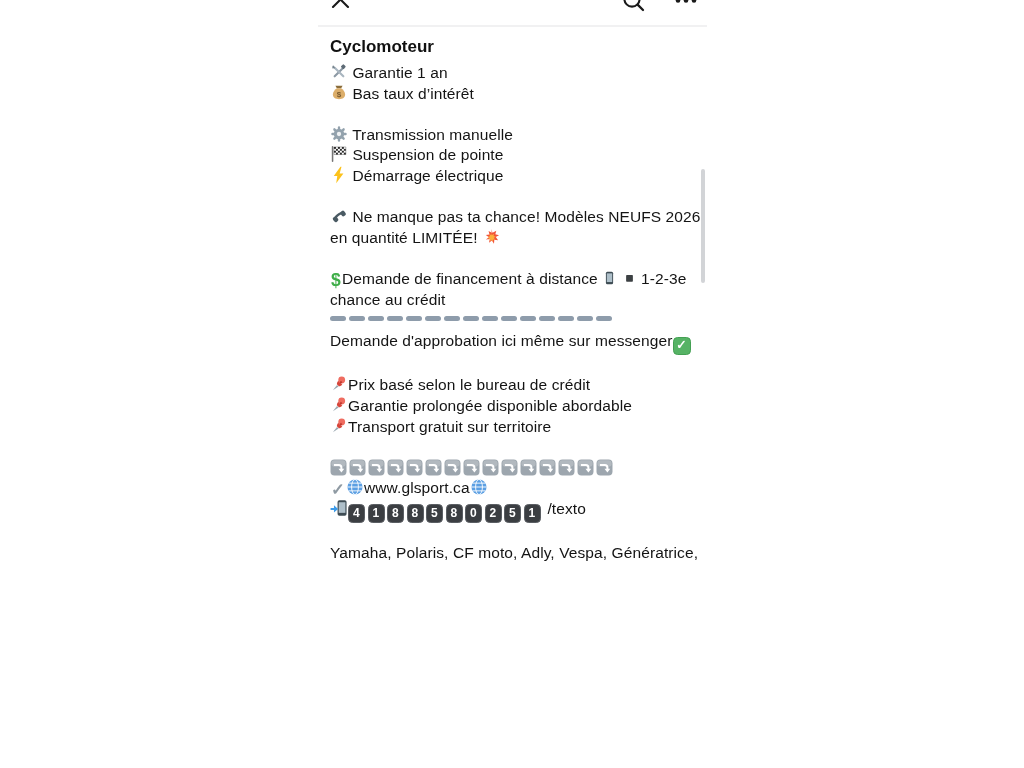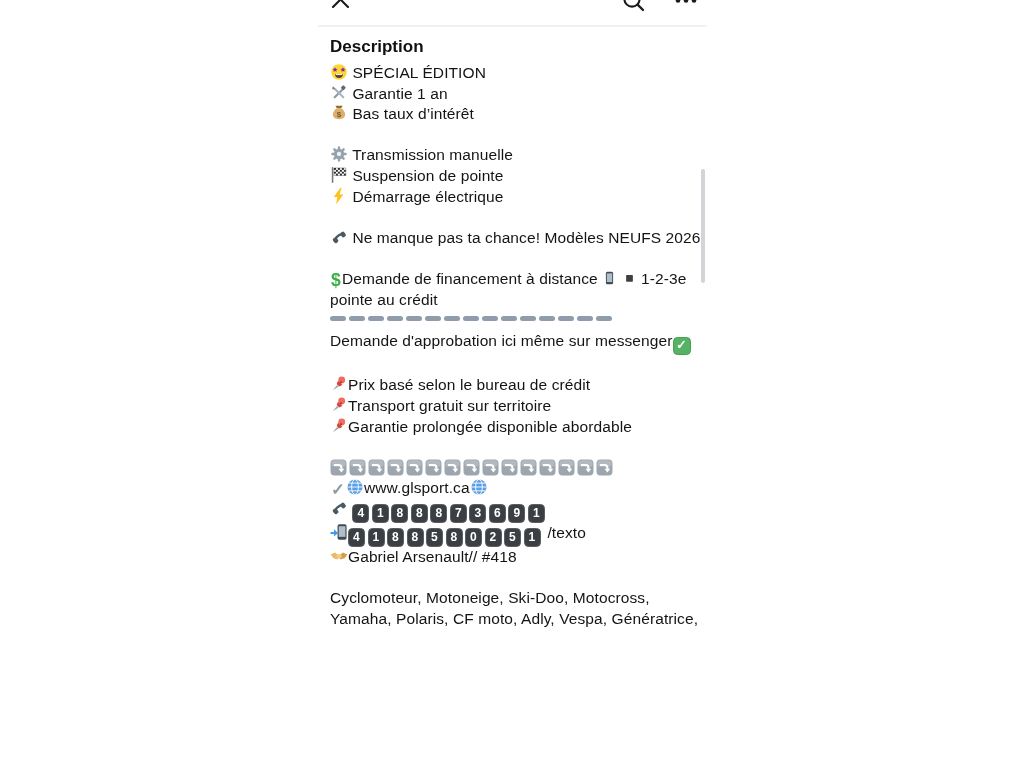--- a/index.html
+++ b/index.html
@@ -53,29 +53,22 @@
     <svg width="24" height="10" viewBox="0 0 24 10">
         <circle cx="4" cy="4.4" r="2.3" fill="#1a1a1a"></circle>
         <circle cx="12" cy="4.4" r="2.3" fill="#1a1a1a"></circle>
         <circle cx="20" cy="4.4" r="2.3" fill="#1a1a1a"></circle>
       </svg>
   </span>
 
   <div class="divider"></div>
 
   <div class="content">
-    <div class="sec-title">Description</div>
+    <div class="sec-title">Cyclomoteur</div>
     <div>
-        <div class="dline"><span class="em "><svg viewBox="0 0 20 20">
-              <circle cx="10" cy="10" r="8.7" fill="#fdd835"></circle>
-              <path d="M5.6 4.6l.9 1.7 1.9.3-1.4 1.3.3 1.9-1.7-.9-1.7.9.3-1.9L2.8 6.6l1.9-.3z" fill="#8e24aa"></path>
-              <path d="M14.4 4.6l.9 1.7 1.9.3-1.4 1.3.3 1.9-1.7-.9-1.7.9.3-1.9-1.4-1.3 1.9-.3z" fill="#8e24aa"></path>
-              <path d="M5.6 12.3h8.8a4.4 4.4 0 0 1-8.8 0z" fill="#5d4037"></path>
-              <path d="M6.4 12.3h7.2v1.1H6.4z" fill="#fff"></path>
-            </svg></span> SPÉCIAL ÉDITION</div>
         <div class="dline"><span class="em "><svg viewBox="0 0 20 20">
               <rect x="8.8" y="2" width="2.4" height="16" rx="1.2" fill="#8d9aa5" transform="rotate(45 10 10)"></rect>
               <rect x="8.8" y="2" width="2.4" height="16" rx="1.2" fill="#a9b6c0" transform="rotate(-45 10 10)"></rect>
               <rect x="12.7" y="1.9" width="4.3" height="4.3" rx="1.1" fill="#5d6a75" transform="rotate(45 14.8 4)"></rect>
               <path d="M3 6.5A3.2 3.2 0 0 1 3.4 2.6l1.8 1.8.2 1.6-1.6-.2z" fill="#77858f"></path>
             </svg></span> Garantie 1 an</div>
         <div class="dline"><span class="em "><svg viewBox="0 0 20 20">
               <path d="M7.6 4.6L6 2h8l-1.6 2.6z" fill="#8a6d3b"></path>
               <path d="M7.7 4.8h4.6c2.9 1.9 4.5 4.3 4.5 7 0 3.3-2.7 5.2-6.8 5.2S3.2 15.1 3.2 11.8c0-2.7 1.6-5.1 4.5-7z" fill="#dcae6a"></path>
               <text x="10" y="14.2" font-size="9" font-weight="bold" text-anchor="middle" fill="#7a5b2f">$</text>
@@ -113,49 +106,53 @@
               <path d="M11.6.8L4.2 11.2h3.9L6.9 19.2 14.9 8.4h-4.2L12.8.8z" fill="#fcc21b"></path>
             </svg></span> Démarrage électrique</div>
         <div class="dline">&nbsp;</div>
         <div class="dline"><span class="em "><svg viewBox="0 0 20 20">
               <g transform="rotate(-38 10 10)" fill="#4a5a63">
                 <rect x="2.2" y="7.6" width="5" height="6" rx="1.8"></rect>
                 <rect x="12.8" y="7.6" width="5" height="6" rx="1.8"></rect>
                 <path d="M3.4 9.3C6 6.4 14 6.4 16.6 9.3l-1.8 1.9c-2.2-2.1-7.4-2.1-9.6 0z"></path>
               </g>
             </svg></span> Ne manque pas ta chance! Modèles NEUFS 2026</div>
+        <div class="dline">en quantité LIMITÉE! <span class="em "><svg viewBox="0 0 20 20">
+              <path d="M10.2 1.2l1.5 4L15.9 3l-1.1 4 4.1 1-3.6 2.1 2.6 3.5-4.2-.5-.4 4.5-2.3-3.8-3.2 2.6.8-4.1-4.3.6 3.4-2.7-3.5-2.3 4.1-.6-1-4.1 3.6 2z" fill="#f2553a"></path>
+              <path d="M10.1 5.4l.9 2.4 2.4-1.2-.6 2.4 2.5.6-2.2 1.3 1.5 2.1-2.5-.3-.2 2.7-1.4-2.3-1.9 1.6.5-2.5-2.6.4 2-1.6-2.1-1.4 2.5-.4-.6-2.4 2.1 1.2z" fill="#fcb03c"></path>
+            </svg></span></div>
         <div class="dline">&nbsp;</div>
         <div class="dline"><span class="em e-dollar">$</span>Demande de financement à distance <span class="em e-narrow"><svg viewBox="0 0 20 20">
               <rect x="5.2" y="1.6" width="9.6" height="16.8" rx="2" fill="#3e4c54"></rect>
               <rect x="6.4" y="3.8" width="7.2" height="11.6" fill="#aebfc9"></rect>
             </svg></span> <span class="em e-narrow"><svg viewBox="0 0 20 20">
               <rect x="5.5" y="6" width="9" height="9" rx="1" fill="#3c4043"></rect>
             </svg></span> 1-2-3e</div>
-        <div class="dline">pointe au crédit</div>
+        <div class="dline">chance au crédit</div>
         <div class="dline"><span class="em e-dash"></span><span class="em e-dash"></span><span class="em e-dash"></span><span class="em e-dash"></span><span class="em e-dash"></span><span class="em e-dash"></span><span class="em e-dash"></span><span class="em e-dash"></span><span class="em e-dash"></span><span class="em e-dash"></span><span class="em e-dash"></span><span class="em e-dash"></span><span class="em e-dash"></span><span class="em e-dash"></span><span class="em e-dash"></span></div>
         <div class="dline">Demande d'approbation ici même sur messenger<span class="em e-okbox">✓</span></div>
         <div class="dline">&nbsp;</div>
         <div class="dline"><span class="em "><svg viewBox="0 0 20 20">
               <path d="M3.2 17l4.6-6 1.8 1.8z" fill="#9aa7b0"></path>
               <path d="M7.6 10.3l2.3 2.3c1.5-.1 2.9-.7 3.8-1.7l-4.4-4.4c-1 .9-1.6 2.3-1.7 3.8z" fill="#d6453a"></path>
               <circle cx="13" cy="5.6" r="3.8" fill="#ef6c60"></circle>
               <path d="M10.5 8.2l1.5 1.5a5 5 0 0 0 1.7-1.7L12.2 6.5a5 5 0 0 1-1.7 1.7z" fill="#c13a30"></path>
             </svg></span>Prix basé selon le bureau de crédit</div>
         <div class="dline"><span class="em "><svg viewBox="0 0 20 20">
               <path d="M3.2 17l4.6-6 1.8 1.8z" fill="#9aa7b0"></path>
               <path d="M7.6 10.3l2.3 2.3c1.5-.1 2.9-.7 3.8-1.7l-4.4-4.4c-1 .9-1.6 2.3-1.7 3.8z" fill="#d6453a"></path>
               <circle cx="13" cy="5.6" r="3.8" fill="#ef6c60"></circle>
               <path d="M10.5 8.2l1.5 1.5a5 5 0 0 0 1.7-1.7L12.2 6.5a5 5 0 0 1-1.7 1.7z" fill="#c13a30"></path>
-            </svg></span>Transport gratuit sur territoire</div>
+            </svg></span>Garantie prolongée disponible abordable</div>
         <div class="dline"><span class="em "><svg viewBox="0 0 20 20">
               <path d="M3.2 17l4.6-6 1.8 1.8z" fill="#9aa7b0"></path>
               <path d="M7.6 10.3l2.3 2.3c1.5-.1 2.9-.7 3.8-1.7l-4.4-4.4c-1 .9-1.6 2.3-1.7 3.8z" fill="#d6453a"></path>
               <circle cx="13" cy="5.6" r="3.8" fill="#ef6c60"></circle>
               <path d="M10.5 8.2l1.5 1.5a5 5 0 0 0 1.7-1.7L12.2 6.5a5 5 0 0 1-1.7 1.7z" fill="#c13a30"></path>
-            </svg></span>Garantie prolongée disponible abordable</div>
+            </svg></span>Transport gratuit sur territoire</div>
         <div class="dline">&nbsp;</div>
         <div class="dline"><span class="em e-sq"><svg viewBox="0 0 20 20">
               <rect x=".6" y=".6" width="18.8" height="18.8" rx="4.6" fill="#9da6ae"></rect>
               <rect x="1.6" y="1.6" width="16.8" height="7.6" rx="3.6" fill="#ffffff" opacity=".22"></rect>
               <path d="M4.6 7h5.8a3 3 0 0 1 3 3v2" stroke="#fff" stroke-width="2.4" fill="none"></path>
               <path d="M10 11.4h6.8L13.4 15.8z" fill="#fff"></path>
             </svg></span><span class="em e-sq"><svg viewBox="0 0 20 20">
               <rect x=".6" y=".6" width="18.8" height="18.8" rx="4.6" fill="#9da6ae"></rect>
               <rect x="1.6" y="1.6" width="16.8" height="7.6" rx="3.6" fill="#ffffff" opacity=".22"></rect>
               <path d="M4.6 7h5.8a3 3 0 0 1 3 3v2" stroke="#fff" stroke-width="2.4" fill="none"></path>
@@ -233,36 +230,23 @@
                 <path d="M1.6 10h16.8M2.7 5.7h14.6M2.7 14.3h14.6"></path>
               </g>
             </svg></span>www.glsport.ca<span class="em "><svg viewBox="0 0 20 20">
               <circle cx="10" cy="10" r="8.4" fill="#5b9fe3"></circle>
               <g stroke="#fff" stroke-width="1" fill="none">
                 <ellipse cx="10" cy="10" rx="3.8" ry="8.4"></ellipse>
                 <path d="M1.6 10h16.8M2.7 5.7h14.6M2.7 14.3h14.6"></path>
               </g>
             </svg></span></div>
         <div class="dline"><span class="em "><svg viewBox="0 0 20 20">
-              <g transform="rotate(-38 10 10)" fill="#4a5a63">
-                <rect x="2.2" y="7.6" width="5" height="6" rx="1.8"></rect>
-                <rect x="12.8" y="7.6" width="5" height="6" rx="1.8"></rect>
-                <path d="M3.4 9.3C6 6.4 14 6.4 16.6 9.3l-1.8 1.9c-2.2-2.1-7.4-2.1-9.6 0z"></path>
-              </g>
-            </svg></span> <span class="kc">4</span><span class="kc">1</span><span class="kc">8</span><span class="kc">8</span><span class="kc">8</span><span class="kc">7</span><span class="kc">3</span><span class="kc">6</span><span class="kc">9</span><span class="kc">1</span></div>
-        <div class="dline"><span class="em "><svg viewBox="0 0 20 20">
               <rect x="8.4" y="1.4" width="10" height="17.2" rx="2" fill="#3e4c54"></rect>
               <rect x="9.7" y="3.6" width="7.4" height="11.8" fill="#aebfc9"></rect>
               <path d="M.6 9.9h3.8V7L9 11l-4.6 4v-2.9H.6z" fill="#3d9be9"></path>
             </svg></span><span class="kc">4</span><span class="kc">1</span><span class="kc">8</span><span class="kc">8</span><span class="kc">5</span><span class="kc">8</span><span class="kc">0</span><span class="kc">2</span><span class="kc">5</span><span class="kc">1</span> /texto</div>
-        <div class="dline"><span class="em "><svg viewBox="0 0 20 20">
-              <path d="M.6 8.4l5-2.2 4.4 3.2-1.5 4.4L4 12.6z" fill="#edb968"></path>
-              <path d="M19.4 8.4l-5-2.2-4.4 3.2 1.5 4.4 4.5-1.2z" fill="#d89c43"></path>
-              <rect x="6.9" y="8.1" width="6.2" height="4.6" rx="2.2" fill="#f3c87f"></rect>
-            </svg></span>Gabriel Arsenault// #418</div>
-        <div class="dline">&nbsp;</div>
-        <div class="dline">Cyclomoteur, Motoneige, Ski-Doo, Motocross,</div>
+        <div class="dline">&nbsp;</div>
         <div class="dline">Yamaha, Polaris, CF moto, Adly, Vespa, Génératrice,</div>
       </div>
   </div>
 
   <div class="scroll-thumb"></div>
 </div>
 
 </body></html>

